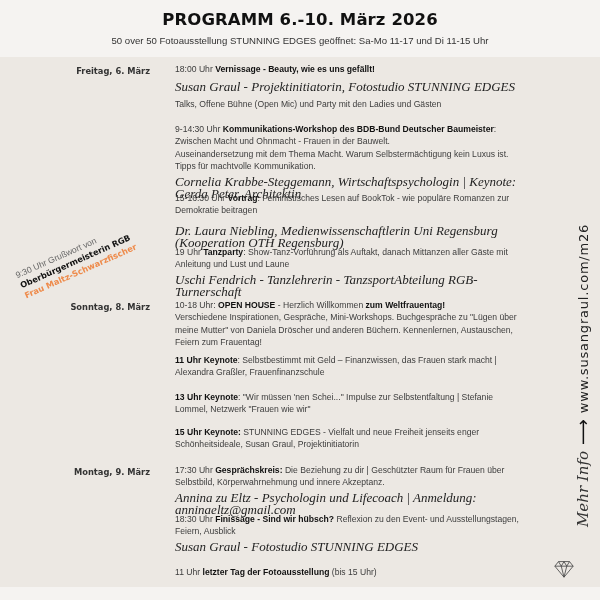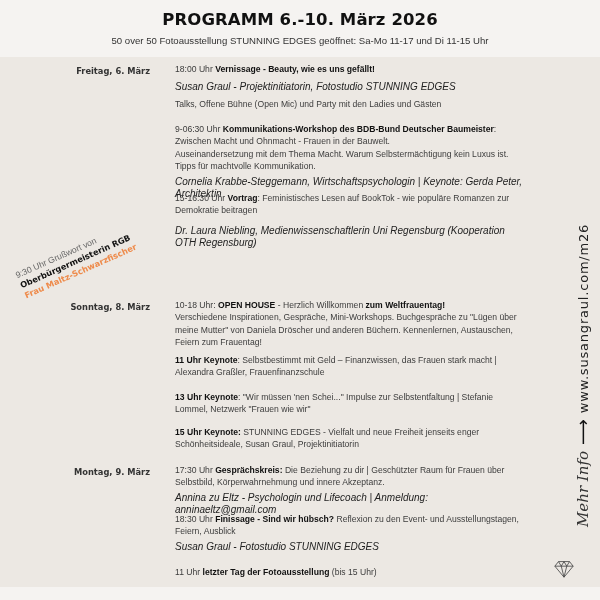--- a/index.html
+++ b/index.html
@@ -7,21 +7,21 @@
            font-family:"Liberation Sans", sans-serif; color:#3a3a3a; }
     .header { position:absolute; left:0; top:0; width:600px; height:57px; text-align:center; }
     .title { font-family:"DejaVu Sans", sans-serif; font-weight:bold; font-size:16.5px; color:#111;
              margin-top:10px; letter-spacing:0.1px; }
     .subtitle { font-size:9.6px; color:#333; margin-top:6px; }
     .panel { position:absolute; left:0; top:57px; width:600px; height:530px; background:#ece8e3; }
     .day { position:absolute; left:0; width:150px; font-family:"DejaVu Sans", sans-serif; font-weight:bold;
            font-size:8.3px; color:#333; text-align:right; padding-right:0; }
     .block { position:absolute; left:175px; width:350px; font-size:8.6px; line-height:12.4px; color:#3c3c3c; }
     .block b { color:#111; font-weight:bold; }
-    .person { font-family:Liberation Sans, sans-serif; font-style:italic; font-size:10px; color:#222; margin-top:3px; }
+    .person { font-family:Liberation Serif, serif; font-style:italic; font-size:13px; color:#222; margin-top:3px; }
     .greeting { position:absolute; left:14px; top:214px; transform:rotate(-24deg); transform-origin:left top;
                 font-size:8.6px; line-height:11px; color:#555; }
     .greeting .g1 { color:#666; }
     .greeting .g2 { font-weight:bold; color:#111; font-family:"DejaVu Sans", sans-serif; font-size:8.2px; }
     .greeting .g3 { font-weight:bold; color:#ee8a4a; font-family:"DejaVu Sans", sans-serif; font-size:8.2px; }
     .side { position:absolute; left:572px; top:470px; transform:rotate(-90deg); transform-origin:left top;
             white-space:nowrap; display:flex; align-items:center; }
     .side .more { font-family:"DejaVu Serif", serif; font-style:italic; font-size:15px; color:#333; }
     .side .arrow { font-size:18px; color:#111; margin:0 6px; }
     .side .url { font-family:"DejaVu Sans", sans-serif; font-size:13px; color:#222; letter-spacing:0.8px; }
@@ -43,27 +43,31 @@
     <div class="person" style="margin-top:6px;">Susan Graul - Projektinitiatorin, Fotostudio STUNNING EDGES</div>
     <div style="margin-top:4px;">Talks, Offene Bühne (Open Mic) und Party mit den Ladies und Gästen</div>
   </div>
 
   <div class="greeting">
     <div class="g1">9:30 Uhr Grußwort von</div>
     <div class="g2">Oberbürgermeisterin RGB</div>
     <div class="g3">Frau Maltz-Schwarzfischer</div>
   </div>
   <div class="block" style="top:66px;">
-    <div><span>9-06:30 Uhr</span> <b>Kommunikations-Workshop des BDB-Bund Deutscher Baumeister</b><span>: Zwischen Macht und Ohnmacht - Frauen in der Bauwelt.</span></div>
+    <div><span>9-14:30 Uhr</span> <b>Kommunikations-Workshop des BDB-Bund Deutscher Baumeister</b><span>: Zwischen Macht und Ohnmacht - Frauen in der Bauwelt.</span></div>
     <div>Auseinandersetzung mit dem Thema Macht. Warum Selbstermächtigung kein Luxus ist. Tipps für machtvolle Kommunikation.</div>
     <div class="person">Cornelia Krabbe-Steggemann, Wirtschaftspsychologin | Keynote: Gerda Peter, Architektin</div>
   </div>
   <div class="block" style="top:135px;">
     <div><span>15-16:30 Uhr</span> <b>Vortrag</b><span>: Feministisches Lesen auf BookTok - wie populäre Romanzen zur Demokratie beitragen</span></div>
     <div class="person" style="margin-top:8px;">Dr. Laura Niebling, Medienwissenschaftlerin Uni Regensburg (Kooperation OTH Regensburg)</div>
+  </div>
+  <div class="block" style="top:189px;">
+    <div><span>19 Uhr</span> <b>Tanzparty</b><span>: Show-Tanz-Vorführung als Auftakt, danach Mittanzen aller Gäste mit Anleitung und Lust und Laune</span></div>
+    <div class="person">Uschi Fendrich - Tanzlehrerin - TanzsportAbteilung RGB-Turnerschaft</div>
   </div>
 
   <div class="day" style="top:245px;">Sonntag, 8. März</div>
   <div class="block" style="top:242px;">
     <div><span>10-18 Uhr:</span> <b>OPEN HOUSE</b><span> - Herzlich Willkommen </span><b>zum Weltfrauentag!</b></div>
     <div>Verschiedene Inspirationen, Gespräche, Mini-Workshops. Buchgespräche zu "Lügen über meine Mutter" von Daniela Dröscher und anderen Büchern. Kennenlernen, Austauschen, Feiern zum Frauentag!</div>
   </div>
   <div class="block" style="top:297px;">
     <div><b>11 Uhr Keynote</b><span>: Selbstbestimmt mit Geld – Finanzwissen, das Frauen stark macht | Alexandra Graßler, Frauenfinanzschule</span></div>
   </div>

